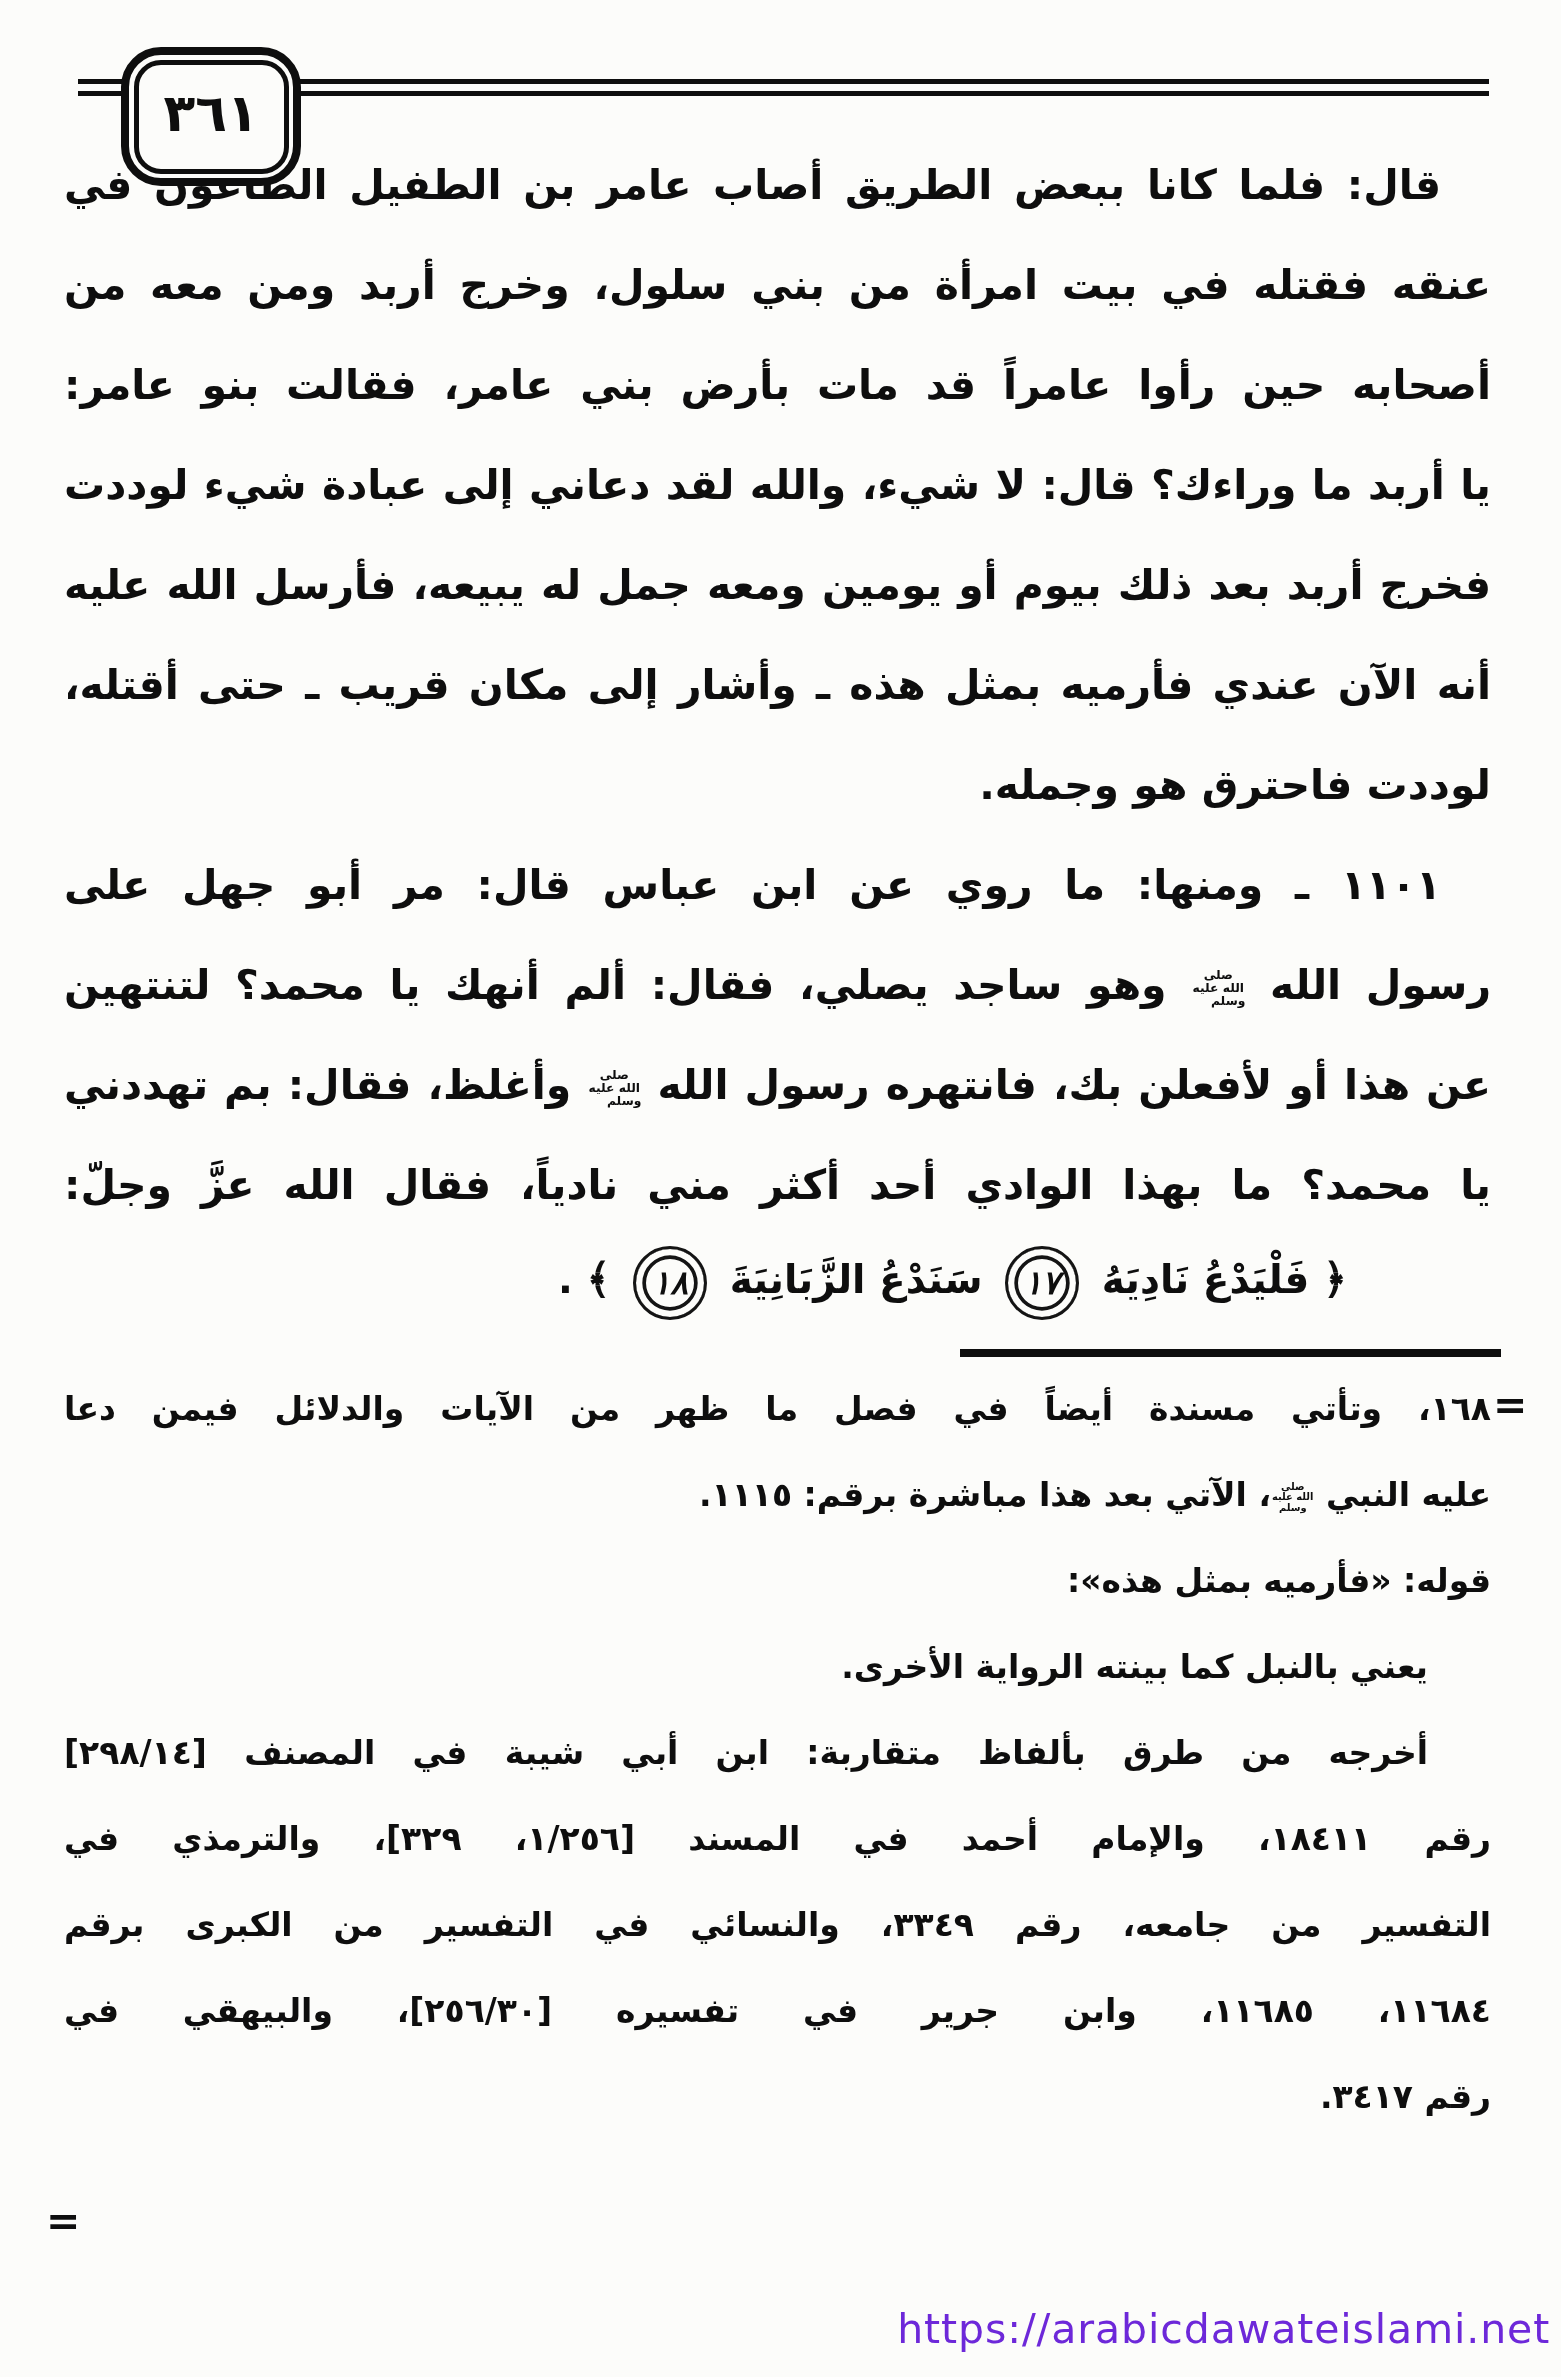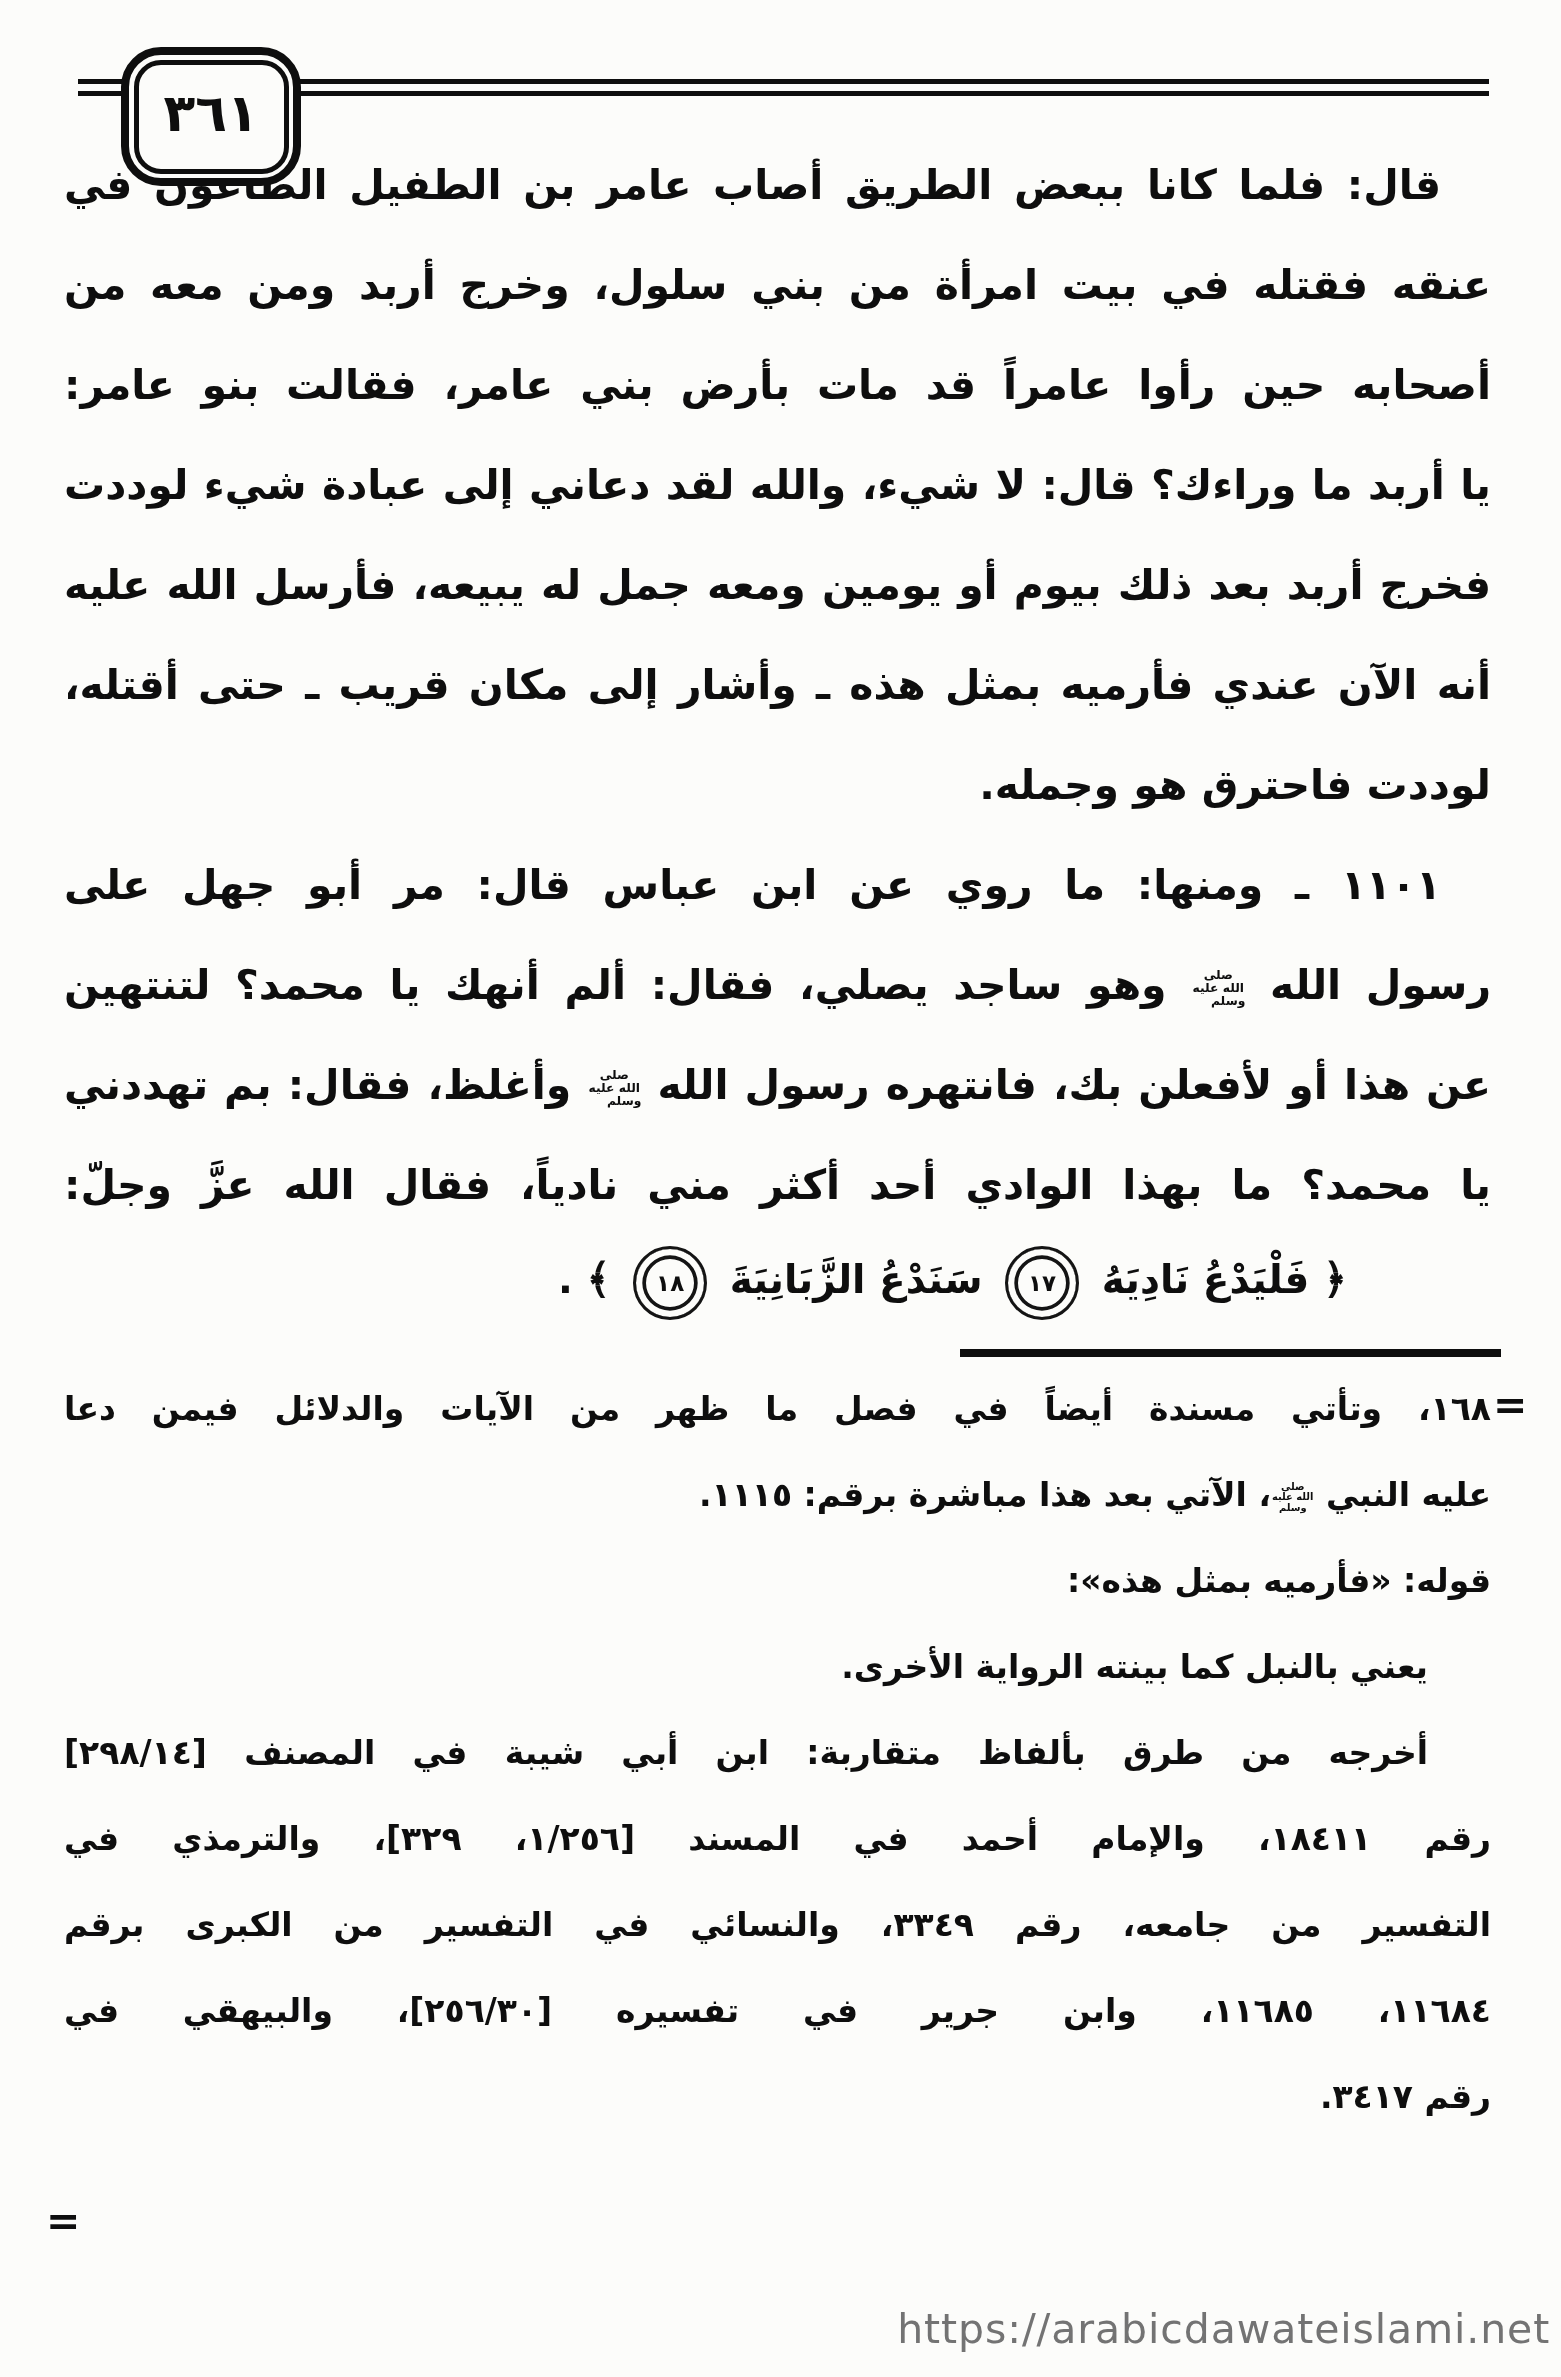--- a/index.html
+++ b/index.html
@@ -42,32 +42,32 @@
   }
   
   .verse-line{
     position:absolute;top:1233px;right:70px;left:65px;height:92px;line-height:92px;
     text-align:right;padding-right:144px;font-size:39px;font-weight:700;
   }
   .vmark{
     display:inline-flex;width:68px;height:68px;border:3.6px solid #141414;border-radius:50%;
     box-shadow:inset 0 0 0 6.3px #fcfcfa, inset 0 0 0 10px #141414;
     align-items:center;justify-content:center;
-    font-size:23px;font-weight:700;vertical-align:middle;margin:0 9px;
+    font-size:33px;font-weight:700;vertical-align:middle;margin:0 9px;font-style:italic;
   }
   .qbr{font-size:41px;}
   
   .fn-sep{position:absolute;top:1349px;left:961px;width:541px;height:8px;background:#0e0e0e;}
   .cont-mark{position:absolute;font-size:41px;font-weight:700;}
   .cont-mark.right{top:1381px;left:1494px;}
   .cont-mark.left{top:2197px;left:47px;}
   
   .watermark{
     position:absolute;top:2305px;right:10.8px;direction:ltr;
-    font-size:41px;color:#737373;font-weight:400;letter-spacing:0.9px;text-align:center;
+    font-size:41px;color:#6d28d9;font-weight:400;letter-spacing:0.9px;text-align:center;
   }
 </style>
 </head>
 <body>
 
 <div class="page">
 
   <div class="header-rules"></div>
 
   <div class="cartouche">

